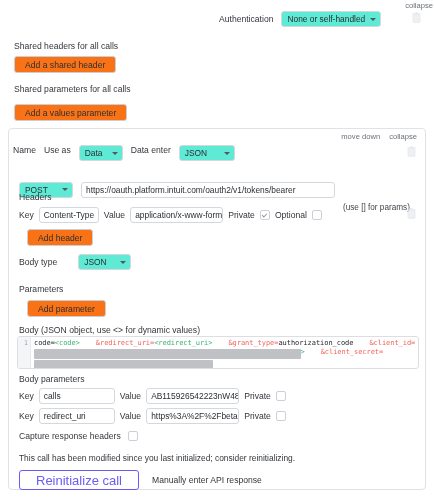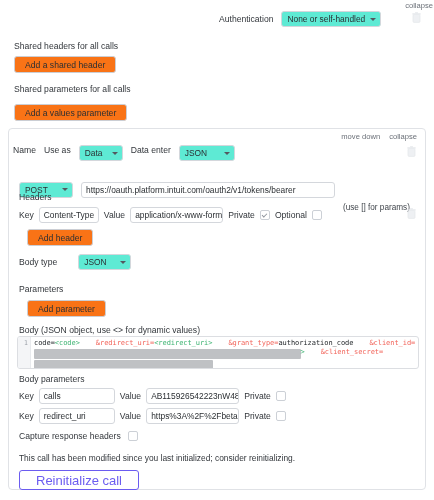--- a/index.html
+++ b/index.html
@@ -400,16 +400,17 @@
 
     <div class="row-capture">
       <span class="lbl">Capture response headers</span>
       <span class="cbox"></span>
     </div>
 
     <div class="modified-note">This call has been modified since you last initialized; consider reinitializing.</div>
 
     <div class="row-footer">
       <div class="btn-reinit">Reinitialize call</div>
+      <span class="manual-link">Manually enter API response</span>
     </div>
 
   </div>
 </div>
 
 </body></html>

